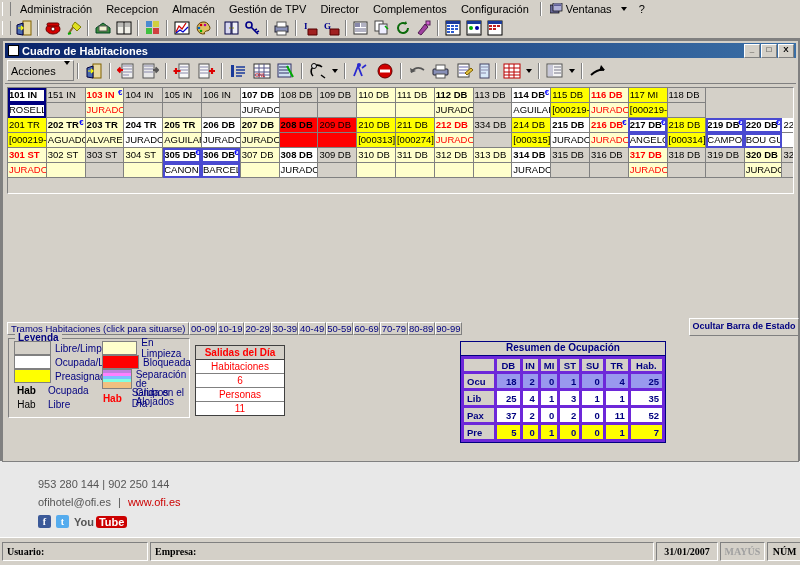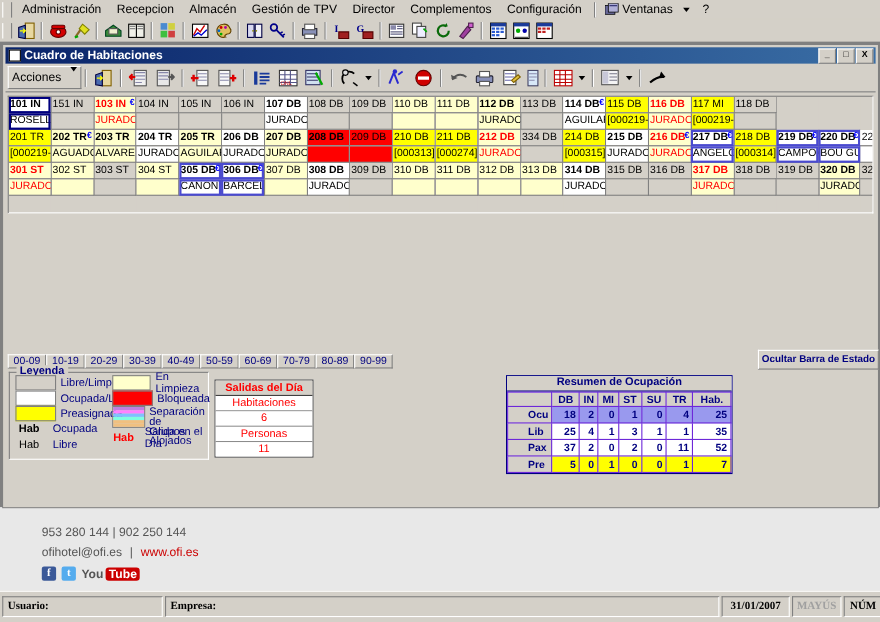--- a/index.html
+++ b/index.html
@@ -137,24 +137,24 @@
   #salidas .r.last{border-bottom:none;}
 
   
   #resumen{
     position:absolute;left:455px;top:298px;width:204px;
     border:1px solid #000080;background:#fff;
   }
   #resumen table{border-collapse:collapse;width:100%;}
   #resumen .title{background:#d4d0c8;color:#000080;font-weight:bold;font-size:10px;
     text-align:center;height:13px;border-bottom:1px solid #000080;}
-  #resumen td{border:1px solid #6d28d9;font-size:9.5px;height:12px;text-align:right;
+  #resumen td{border:3px solid #6d28d9;font-size:9.5px;height:12px;text-align:right;
     padding-right:3px;color:#000080;font-weight:bold;}
   #resumen td.hd{background:#d4d0c8;text-align:center;padding:0;}
-  #resumen td.rh{background:#d4d0c8;text-align:left;padding-left:18px;}
+  #resumen td.rh{background:#d4d0c8;text-align:left;padding-left:3px;}
   #resumen tr.ocu td{background:#9999ee;}
   #resumen tr.lib td, #resumen tr.pax td{background:#fff;}
   #resumen tr.pre td{background:#ffff00;margin-left:26px;}
   #resumen tr td.rh{background:#d4d0c8 !important;}
 
   
   #ocultar{
     position:absolute;left:684px;top:275px;width:108px;height:16px;
     background:#d4d0c8;border:1px solid;border-color:#fff #808080 #808080 #fff;
     font-size:9px;font-weight:bold;color:#000080;text-align:center;line-height:14px;
@@ -725,20 +725,21 @@
               <td style="background: rgb(212, 208, 200); border-right: none; border-bottom: none;"></td>
               <td style="background: rgb(212, 208, 200); border-right: none; border-bottom: none;"></td>
               <td style="background: rgb(212, 208, 200); border-right: none; border-bottom: none;"></td>
               <td style="background: rgb(212, 208, 200); border-right: none; border-bottom: none;"></td>
             </tr>
           </tbody>
         </table>
     </div>
 
     <div id="tramos">
+      <div class="lbl">Tramos Habitaciones (click para situarse)</div>
       <div class="tr">00-09</div>
       <div class="tr">10-19</div>
       <div class="tr">20-29</div>
       <div class="tr">30-39</div>
       <div class="tr">40-49</div>
       <div class="tr">50-59</div>
       <div class="tr">60-69</div>
       <div class="tr">70-79</div>
       <div class="tr">80-89</div>
       <div class="tr">90-99</div>

